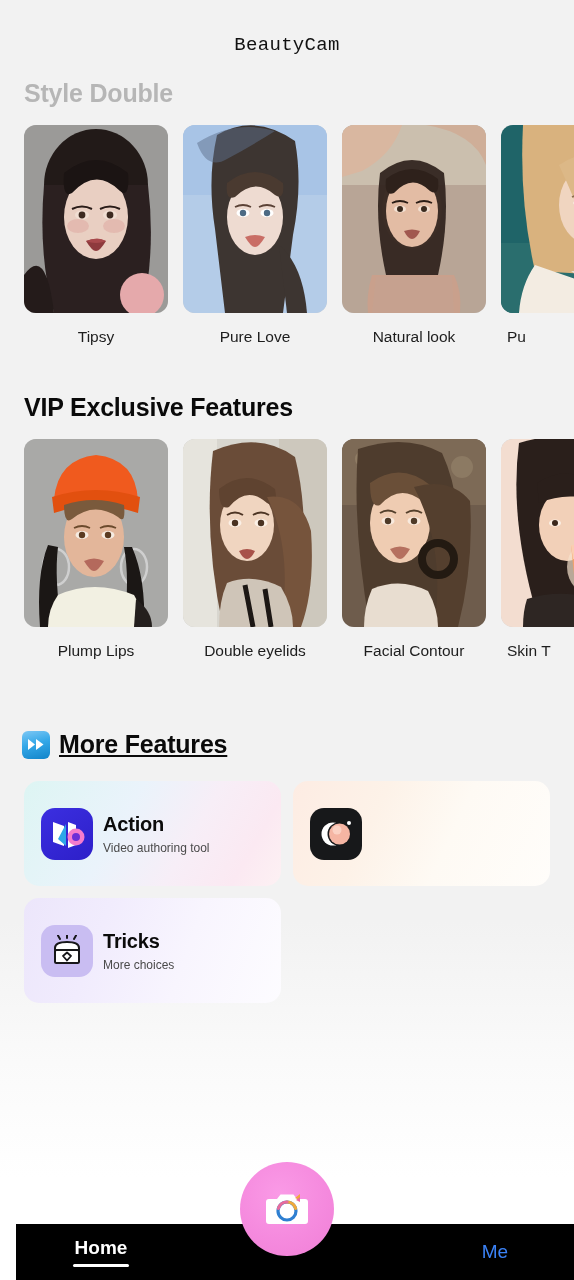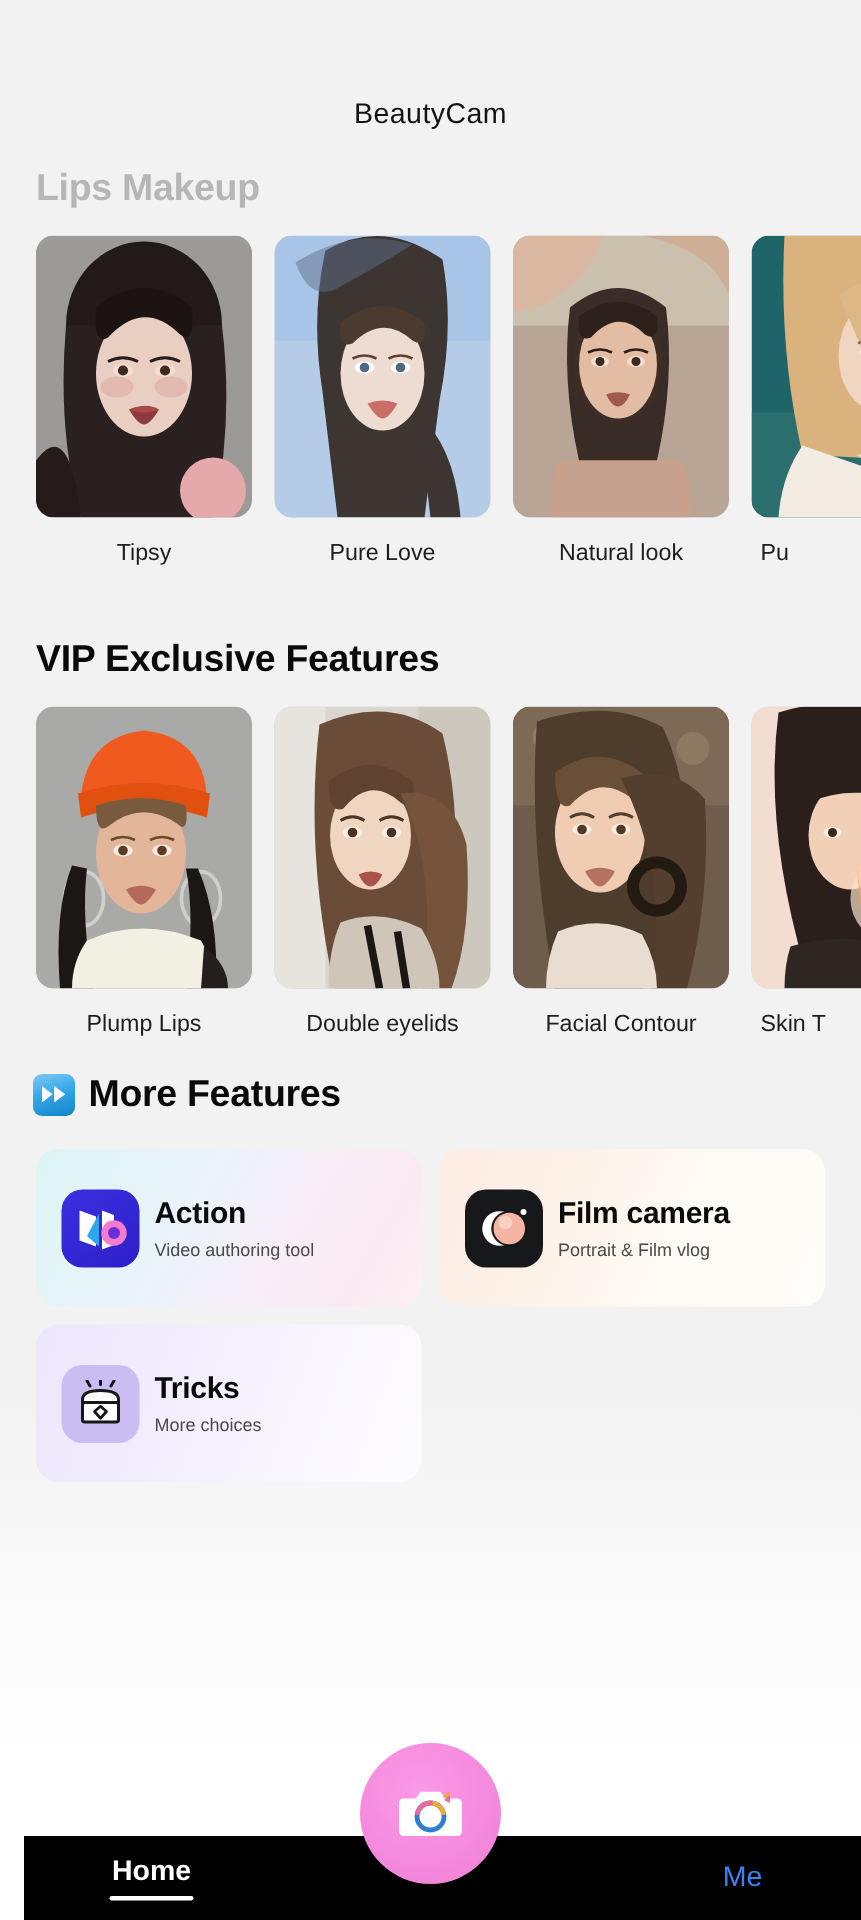--- a/index.html
+++ b/index.html
@@ -18,23 +18,22 @@
     overflow:hidden;
   }
 
   
   .app-title {
     text-align:center;
     font-size:19px;
     letter-spacing:.3px;
     color:#121212;
     padding-top:34px;
-    font-family:Liberation Sans, sans-serif;
+    font-family:Liberation Mono, monospace;
     font-weight:400;
-    margin-top:32px;
   }
 
   
   .sec-head {
     font-size:25px;
     font-weight:bold;
     letter-spacing:-.2px;
     padding-left:24px;
   }
   .sec-head.muted { color:#b6b6b6; margin-top:23px; }
@@ -143,21 +142,21 @@
   }
   .cam-btn svg { display:block; }
 </style>
 </head>
 <body>
 
 <div id="page">
 
   <div class="app-title">BeautyCam</div>
 
-  <div class="sec-head muted">Lips Makeup</div>
+  <div class="sec-head muted">Style Double</div>
 
   <div class="rail">
 
     <div class="rail-item">
       <div class="thumb">
         <svg class="pic" viewBox="0 0 144 188" preserveAspectRatio="xMidYMid slice">
           <rect width="144" height="188" fill="#9b9a98"></rect>
           <ellipse cx="72" cy="60" rx="52" ry="56" fill="#221a18"></ellipse>
           <path d="M20 60 Q14 130 30 188 L118 188 Q132 126 124 60 Z" fill="#2b2020"></path>
           <ellipse cx="72" cy="92" rx="32" ry="42" fill="#e9cfc2"></ellipse>
@@ -347,21 +346,21 @@
           <circle cx="108" cy="146" r="8" fill="#e0563a" opacity=".7"></circle>
           <path d="M118 60 L128 106" stroke="#e3e0dc" stroke-width="3" fill="none"></path>
           <path d="M26 160 Q64 148 110 164 Q122 176 122 188 L22 188 Q22 172 26 160Z" fill="#2e2623"></path>
         </svg>
       </div>
       <div class="rail-label clip">Skin T</div>
     </div>
 
   </div>
 
-  <div class="sec-head dark withicon" style="margin-top:23px;">
+  <div class="sec-head dark withicon" style="margin-top:70px;text-decoration:underline;">
     <span class="ff-icon">
       <svg width="18" height="13" viewBox="0 0 18 13">
         <path d="M1 1 L8 6.5 L1 12 Z" fill="#ffffff"></path>
         <path d="M9 1 L16.5 6.5 L9 12 Z" fill="#ffffff"></path>
       </svg>
     </span>
     <span>More Features</span>
   </div>
 
   <div class="feat-grid">
@@ -384,24 +383,20 @@
 
     <div class="feat-card film">
       <div class="feat-icon film-i">
         <svg width="40" height="36" viewBox="0 0 40 36">
           <circle cx="17" cy="18" r="11.5" fill="#ffffff"></circle>
           <circle cx="23" cy="18" r="11.5" fill="#17181a"></circle>
           <circle cx="23.5" cy="18" r="10.5" fill="#f5b5a3"></circle>
           <circle cx="21" cy="14" r="4.5" fill="#fbd6c9" opacity=".85"></circle>
           <circle cx="33" cy="7" r="2" fill="#ffffff"></circle>
         </svg>
-      </div>
-      <div class="feat-text">
-        <div class="feat-title">Film camera</div>
-        <div class="feat-sub">Portrait &amp; Film vlog</div>
       </div>
     </div>
 
     <div class="feat-card tricks">
       <div class="feat-icon tricks-i">
         <svg width="34" height="32" viewBox="0 0 34 32">
           <path d="M10 4 L8 0.5 M17 3 L17 -0.5 M24 4 L26 0.5" stroke="#17171a" stroke-width="2" stroke-linecap="round"></path>
           <path d="M5 13 Q5 7 17 7 Q29 7 29 13 L29 15 L5 15 Z" fill="#ffffff" stroke="#17171a" stroke-width="2" stroke-linejoin="round"></path>
           <rect x="5" y="15" width="24" height="13" rx="1.5" fill="#ffffff" stroke="#17171a" stroke-width="2"></rect>
           <path d="M17 17.5 L21 21 L17 25.5 L13 21 Z" fill="#ffffff" stroke="#17171a" stroke-width="1.8" stroke-linejoin="round"></path>

